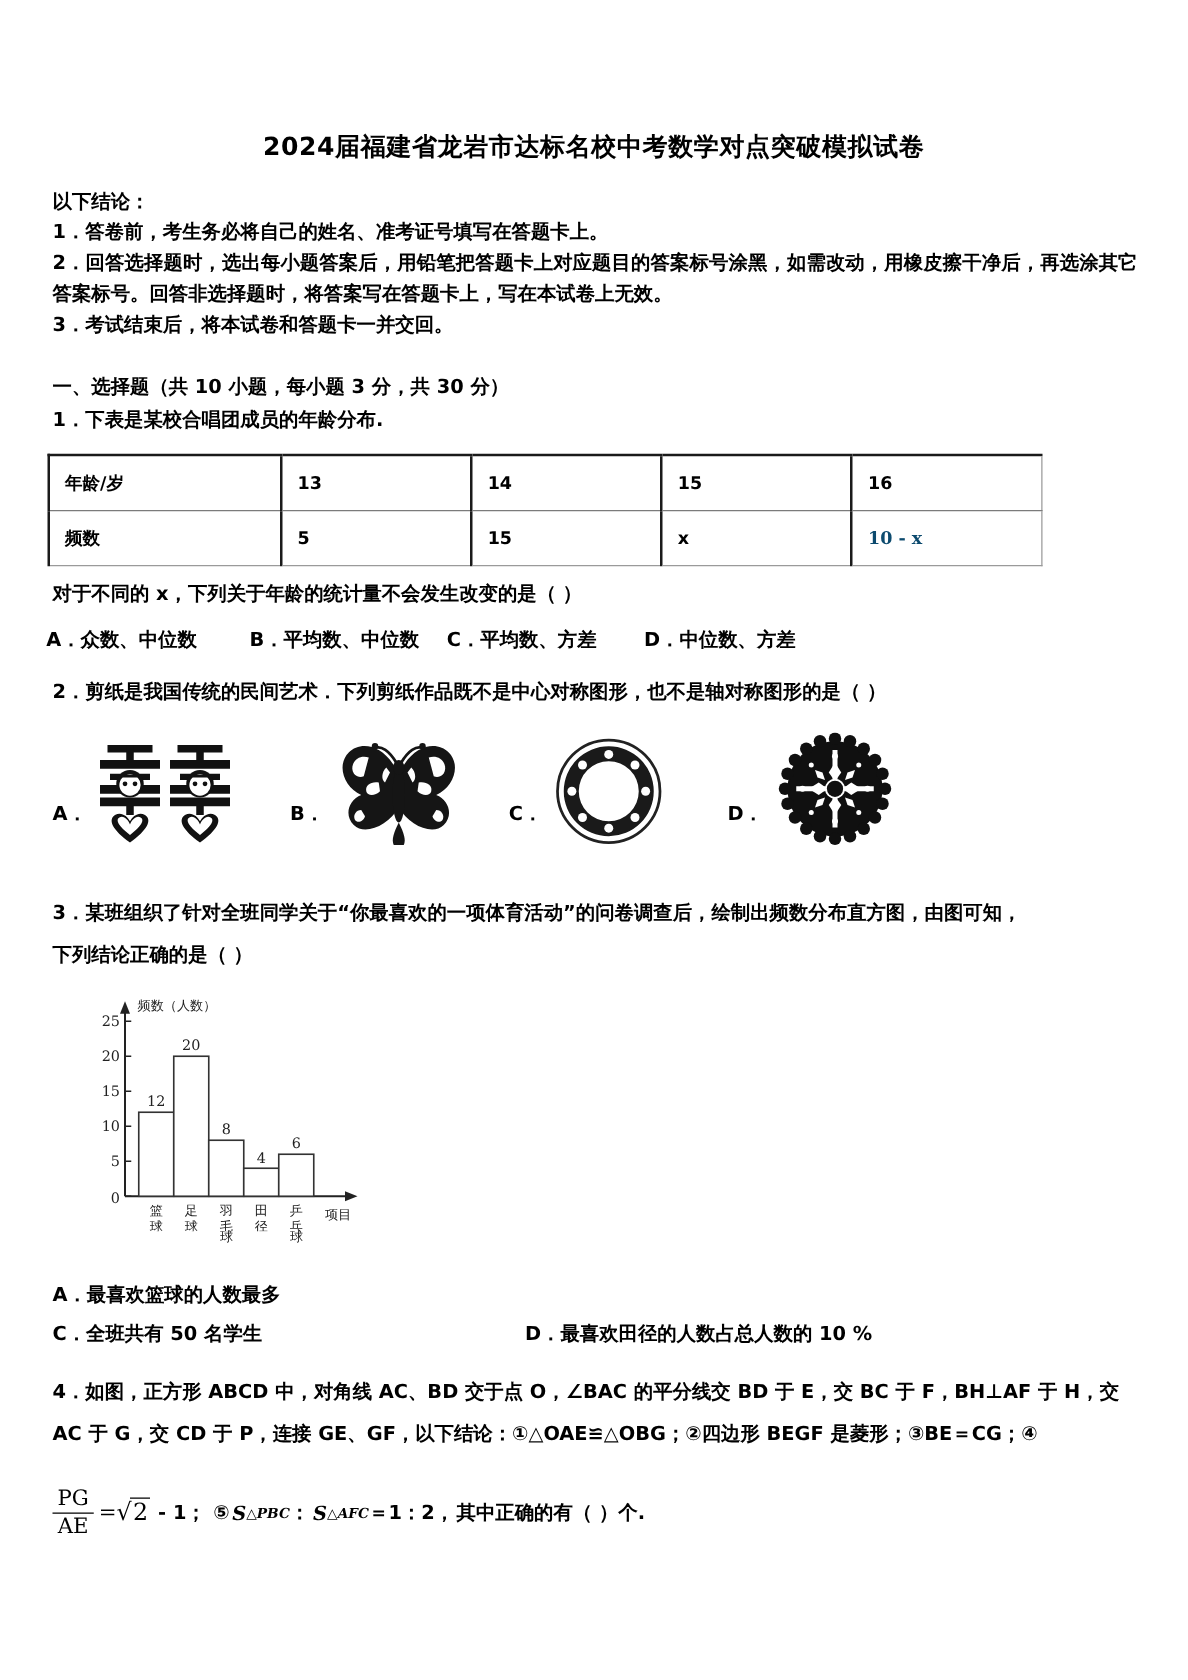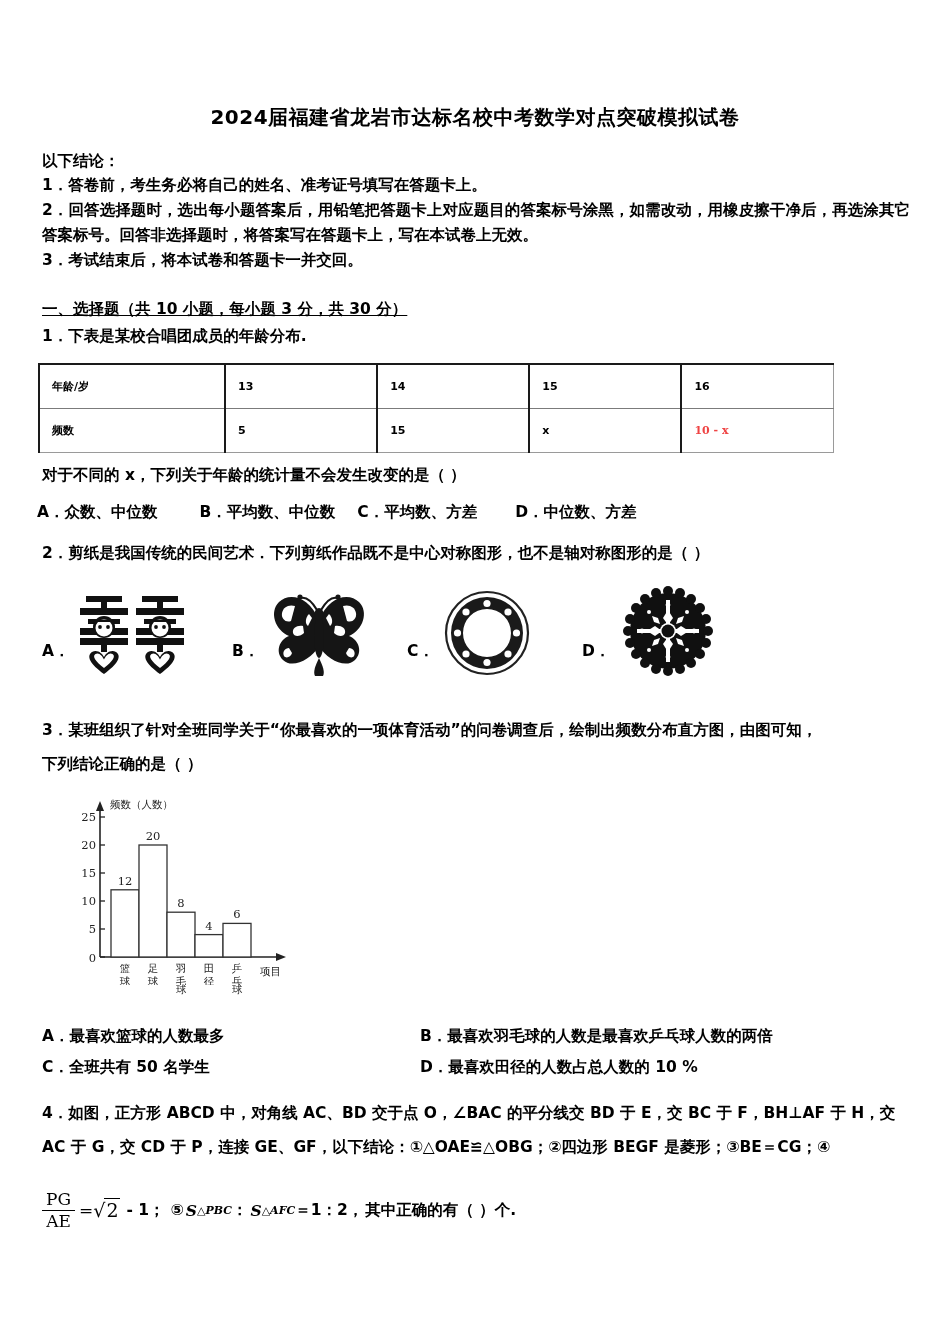--- a/index.html
+++ b/index.html
@@ -43,21 +43,20 @@
     font-size: 15.5px;
     font-weight: bold;
     line-height: 1.62;
     text-align: justify;
   }
   .section-head {
     margin: 24px 0 0 42px;
     font-size: 15.5px;
     font-weight: bold;
     line-height: 1.6;
-    text-decoration: underline;
   }
   .q-text {
     margin: 2px 0 0 42px;
     width: 868px;
     font-size: 15.5px;
     font-weight: bold;
     line-height: 1.6;
   }
   .q-text.spaced { line-height: 2.1; }
 
@@ -65,35 +64,35 @@
   table.age-table {
     border-collapse: collapse;
     margin: 14px 0 0 38px;
     width: 796px;
     table-layout: fixed;
   }
   table.age-table td {
     border: 1px solid #7b7b7b;
     height: 43px;
     padding: 0 0 0 12px;
-    font-size: 11px;
+    font-size: 14px;
     font-weight: bold;
     vertical-align: middle;
   }
   table.age-table td.first { width: 172px; }
   table.age-table tr td:first-child { border-left: 2px solid #1a1a1a; }
   table.age-table tr td:last-child { border-right: 1px solid #9a9a9a; }
   table.age-table tr:first-child td { border-top: 2px solid #1a1a1a; }
   table.age-table tr:last-child td { border-bottom: 1px solid #9a9a9a; }
   table.age-table td.sep { border-left: 2px solid #1a1a1a; margin-top: 11px; }
   .serif-num {
     font-family: "DejaVu Serif", "Liberation Serif", serif;
     font-weight: normal;
     font-size: 15px;
-    color: #ef4444;
+    color: #0c4a6e;
   }
 
   .after-table {
     margin: 12px 0 0 42px;
     font-size: 15.5px;
     font-weight: bold;
   }
   .opts-row {
     margin: 16px 0 0 37px;
     font-size: 15.5px;
@@ -462,21 +461,20 @@
     </svg>
     <div style="position:absolute; left:0; top:188px; width:260px; font-family:'DejaVu Sans','Liberation Sans',sans-serif; font-size:10.5px; color:#222;">
       <span style="position:absolute; left:116px;">球</span>
       <span style="position:absolute; left:172px;">球</span>
     </div>
   </div>
 
   <div class="opts-grid" style="margin-top:36px">
     <div class="g-row">
       <span class="g-col-a">A．最喜欢篮球的人数最多</span>
-      <span>B．最喜欢羽毛球的人数是最喜欢乒乓球人数的两倍</span>
     </div>
     <div class="g-row">
       <span class="g-col-a">C．全班共有 50 名学生</span>
       <span>D．最喜欢田径的人数占总人数的 10 %</span>
     </div>
   </div>
 
   <div class="q-text spaced" style="margin-top:14px">4．如图，正方形 ABCD 中，对角线 AC、BD 交于点 O，∠BAC 的平分线交 BD 于 E，交 BC 于 F，BH⊥AF 于 H，交</div>
   <div class="q-text spaced">AC 于 G，交 CD 于 P，连接 GE、GF，以下结论：①△OAE≌△OBG；②四边形 BEGF 是菱形；③BE＝CG；④</div>
 

